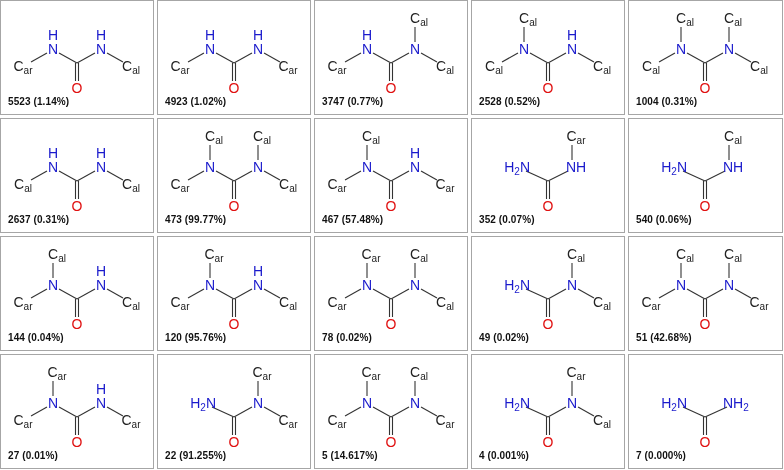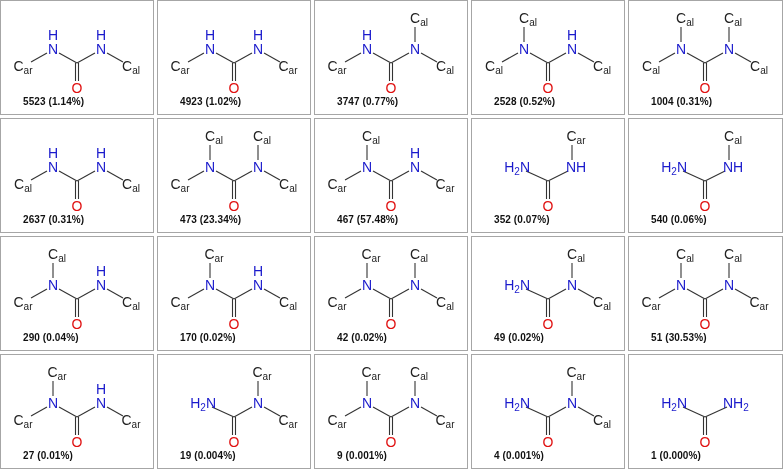--- a/index.html
+++ b/index.html
@@ -9,21 +9,21 @@
     position: absolute;
     box-sizing: border-box;
     border: 1px solid #a6a6a6;
     background: #ffffff;
     width: 154px;
     height: 115px;
   }
   .cell svg { position: absolute; left: 0; top: 0; width: 152px; height: 113px; }
   .caption {
     position: absolute;
-    left: 22px;
+    left: 7px;
     bottom: 7px;
     font-size: 10px;
     font-weight: bold;
     color: #111111;
     font-family: "Liberation Sans", sans-serif;
     letter-spacing: 0.1px;
   }
   .atom { font-family: "Liberation Sans", sans-serif; font-size: 14px; }
   .sub { font-size: 10px; }
   .c-atom { fill: #222222; }
@@ -158,21 +158,21 @@
         <text x="56" y="22" class="atom c-atom" text-anchor="middle"><tspan>C</tspan><tspan class="sub" dy="3">al</tspan></text>
         <line x1="46" y1="52" x2="30" y2="61" class="bond"></line>
         <text x="22" y="70" class="atom c-atom" text-anchor="middle"><tspan>C</tspan><tspan class="sub" dy="3">ar</tspan></text>
         <line x1="76" y1="62" x2="94" y2="52" class="bond"></line>
         <text x="100" y="53" class="atom n-atom" text-anchor="middle"><tspan>N</tspan></text>
         <line x1="100" y1="41" x2="100" y2="26" class="bond"></line>
         <text x="104" y="22" class="atom c-atom" text-anchor="middle"><tspan>C</tspan><tspan class="sub" dy="3">al</tspan></text>
         <line x1="106" y1="52" x2="122" y2="61" class="bond"></line>
         <text x="130" y="70" class="atom c-atom" text-anchor="middle"><tspan>C</tspan><tspan class="sub" dy="3">al</tspan></text>
       </svg>
-      <div class="caption">473 (23.34%)</div>
+      <div class="caption">473 (99.77%)</div>
     </div>
     <div class="cell" style="left: 314px; top: 118px;">
       <svg viewBox="0 0 152 113">
         <line x1="74.5" y1="62" x2="74.5" y2="80" class="bond"></line>
         <line x1="77.5" y1="62" x2="77.5" y2="80" class="bond"></line>
         <text x="76" y="92" class="atom o-atom" text-anchor="middle"><tspan>O</tspan></text>
         <line x1="76" y1="62" x2="58" y2="52" class="bond"></line>
         <text x="52" y="53" class="atom n-atom" text-anchor="middle"><tspan>N</tspan></text>
         <line x1="52" y1="41" x2="52" y2="26" class="bond"></line>
         <text x="56" y="22" class="atom c-atom" text-anchor="middle"><tspan>C</tspan><tspan class="sub" dy="3">al</tspan></text>
@@ -224,60 +224,60 @@
         <line x1="52" y1="41" x2="52" y2="26" class="bond"></line>
         <text x="56" y="22" class="atom c-atom" text-anchor="middle"><tspan>C</tspan><tspan class="sub" dy="3">al</tspan></text>
         <line x1="46" y1="52" x2="30" y2="61" class="bond"></line>
         <text x="22" y="70" class="atom c-atom" text-anchor="middle"><tspan>C</tspan><tspan class="sub" dy="3">ar</tspan></text>
         <line x1="76" y1="62" x2="94" y2="52" class="bond"></line>
         <text x="100" y="53" class="atom n-atom" text-anchor="middle"><tspan>N</tspan></text>
         <text x="100" y="39" class="atom n-atom" text-anchor="middle"><tspan>H</tspan></text>
         <line x1="106" y1="52" x2="122" y2="61" class="bond"></line>
         <text x="130" y="70" class="atom c-atom" text-anchor="middle"><tspan>C</tspan><tspan class="sub" dy="3">al</tspan></text>
       </svg>
-      <div class="caption">290 (0.04%)</div>
+      <div class="caption">144 (0.04%)</div>
     </div>
     <div class="cell" style="left: 157px; top: 236px;">
       <svg viewBox="0 0 152 113">
         <line x1="74.5" y1="62" x2="74.5" y2="80" class="bond"></line>
         <line x1="77.5" y1="62" x2="77.5" y2="80" class="bond"></line>
         <text x="76" y="92" class="atom o-atom" text-anchor="middle"><tspan>O</tspan></text>
         <line x1="76" y1="62" x2="58" y2="52" class="bond"></line>
         <text x="52" y="53" class="atom n-atom" text-anchor="middle"><tspan>N</tspan></text>
         <line x1="52" y1="41" x2="52" y2="26" class="bond"></line>
         <text x="56" y="22" class="atom c-atom" text-anchor="middle"><tspan>C</tspan><tspan class="sub" dy="3">ar</tspan></text>
         <line x1="46" y1="52" x2="30" y2="61" class="bond"></line>
         <text x="22" y="70" class="atom c-atom" text-anchor="middle"><tspan>C</tspan><tspan class="sub" dy="3">ar</tspan></text>
         <line x1="76" y1="62" x2="94" y2="52" class="bond"></line>
         <text x="100" y="53" class="atom n-atom" text-anchor="middle"><tspan>N</tspan></text>
         <text x="100" y="39" class="atom n-atom" text-anchor="middle"><tspan>H</tspan></text>
         <line x1="106" y1="52" x2="122" y2="61" class="bond"></line>
         <text x="130" y="70" class="atom c-atom" text-anchor="middle"><tspan>C</tspan><tspan class="sub" dy="3">al</tspan></text>
       </svg>
-      <div class="caption">170 (0.02%)</div>
+      <div class="caption">120 (95.76%)</div>
     </div>
     <div class="cell" style="left: 314px; top: 236px;">
       <svg viewBox="0 0 152 113">
         <line x1="74.5" y1="62" x2="74.5" y2="80" class="bond"></line>
         <line x1="77.5" y1="62" x2="77.5" y2="80" class="bond"></line>
         <text x="76" y="92" class="atom o-atom" text-anchor="middle"><tspan>O</tspan></text>
         <line x1="76" y1="62" x2="58" y2="52" class="bond"></line>
         <text x="52" y="53" class="atom n-atom" text-anchor="middle"><tspan>N</tspan></text>
         <line x1="52" y1="41" x2="52" y2="26" class="bond"></line>
         <text x="56" y="22" class="atom c-atom" text-anchor="middle"><tspan>C</tspan><tspan class="sub" dy="3">ar</tspan></text>
         <line x1="46" y1="52" x2="30" y2="61" class="bond"></line>
         <text x="22" y="70" class="atom c-atom" text-anchor="middle"><tspan>C</tspan><tspan class="sub" dy="3">ar</tspan></text>
         <line x1="76" y1="62" x2="94" y2="52" class="bond"></line>
         <text x="100" y="53" class="atom n-atom" text-anchor="middle"><tspan>N</tspan></text>
         <line x1="100" y1="41" x2="100" y2="26" class="bond"></line>
         <text x="104" y="22" class="atom c-atom" text-anchor="middle"><tspan>C</tspan><tspan class="sub" dy="3">al</tspan></text>
         <line x1="106" y1="52" x2="122" y2="61" class="bond"></line>
         <text x="130" y="70" class="atom c-atom" text-anchor="middle"><tspan>C</tspan><tspan class="sub" dy="3">al</tspan></text>
       </svg>
-      <div class="caption">42 (0.02%)</div>
+      <div class="caption">78 (0.02%)</div>
     </div>
     <div class="cell" style="left: 471px; top: 236px;">
       <svg viewBox="0 0 152 113">
         <line x1="74.5" y1="62" x2="74.5" y2="80" class="bond"></line>
         <line x1="77.5" y1="62" x2="77.5" y2="80" class="bond"></line>
         <text x="76" y="92" class="atom o-atom" text-anchor="middle"><tspan>O</tspan></text>
         <line x1="76" y1="62" x2="54" y2="52" class="bond"></line>
         <text x="58" y="53" class="atom n-atom" text-anchor="end"><tspan>H</tspan><tspan class="sub" dy="3">2</tspan><tspan dy="-3">N</tspan></text>
         <line x1="76" y1="62" x2="94" y2="52" class="bond"></line>
         <text x="100" y="53" class="atom n-atom" text-anchor="middle"><tspan>N</tspan></text>
@@ -299,21 +299,21 @@
         <text x="56" y="22" class="atom c-atom" text-anchor="middle"><tspan>C</tspan><tspan class="sub" dy="3">al</tspan></text>
         <line x1="46" y1="52" x2="30" y2="61" class="bond"></line>
         <text x="22" y="70" class="atom c-atom" text-anchor="middle"><tspan>C</tspan><tspan class="sub" dy="3">ar</tspan></text>
         <line x1="76" y1="62" x2="94" y2="52" class="bond"></line>
         <text x="100" y="53" class="atom n-atom" text-anchor="middle"><tspan>N</tspan></text>
         <line x1="100" y1="41" x2="100" y2="26" class="bond"></line>
         <text x="104" y="22" class="atom c-atom" text-anchor="middle"><tspan>C</tspan><tspan class="sub" dy="3">al</tspan></text>
         <line x1="106" y1="52" x2="122" y2="61" class="bond"></line>
         <text x="130" y="70" class="atom c-atom" text-anchor="middle"><tspan>C</tspan><tspan class="sub" dy="3">ar</tspan></text>
       </svg>
-      <div class="caption">51 (30.53%)</div>
+      <div class="caption">51 (42.68%)</div>
     </div>
     <div class="cell" style="left: 0px; top: 354px;">
       <svg viewBox="0 0 152 113">
         <line x1="74.5" y1="62" x2="74.5" y2="80" class="bond"></line>
         <line x1="77.5" y1="62" x2="77.5" y2="80" class="bond"></line>
         <text x="76" y="92" class="atom o-atom" text-anchor="middle"><tspan>O</tspan></text>
         <line x1="76" y1="62" x2="58" y2="52" class="bond"></line>
         <text x="52" y="53" class="atom n-atom" text-anchor="middle"><tspan>N</tspan></text>
         <line x1="52" y1="41" x2="52" y2="26" class="bond"></line>
         <text x="56" y="22" class="atom c-atom" text-anchor="middle"><tspan>C</tspan><tspan class="sub" dy="3">ar</tspan></text>
@@ -334,41 +334,41 @@
         <text x="76" y="92" class="atom o-atom" text-anchor="middle"><tspan>O</tspan></text>
         <line x1="76" y1="62" x2="54" y2="52" class="bond"></line>
         <text x="58" y="53" class="atom n-atom" text-anchor="end"><tspan>H</tspan><tspan class="sub" dy="3">2</tspan><tspan dy="-3">N</tspan></text>
         <line x1="76" y1="62" x2="94" y2="52" class="bond"></line>
         <text x="100" y="53" class="atom n-atom" text-anchor="middle"><tspan>N</tspan></text>
         <line x1="100" y1="41" x2="100" y2="26" class="bond"></line>
         <text x="104" y="22" class="atom c-atom" text-anchor="middle"><tspan>C</tspan><tspan class="sub" dy="3">ar</tspan></text>
         <line x1="106" y1="52" x2="122" y2="61" class="bond"></line>
         <text x="130" y="70" class="atom c-atom" text-anchor="middle"><tspan>C</tspan><tspan class="sub" dy="3">ar</tspan></text>
       </svg>
-      <div class="caption">19 (0.004%)</div>
+      <div class="caption">22 (91.255%)</div>
     </div>
     <div class="cell" style="left: 314px; top: 354px;">
       <svg viewBox="0 0 152 113">
         <line x1="74.5" y1="62" x2="74.5" y2="80" class="bond"></line>
         <line x1="77.5" y1="62" x2="77.5" y2="80" class="bond"></line>
         <text x="76" y="92" class="atom o-atom" text-anchor="middle"><tspan>O</tspan></text>
         <line x1="76" y1="62" x2="58" y2="52" class="bond"></line>
         <text x="52" y="53" class="atom n-atom" text-anchor="middle"><tspan>N</tspan></text>
         <line x1="52" y1="41" x2="52" y2="26" class="bond"></line>
         <text x="56" y="22" class="atom c-atom" text-anchor="middle"><tspan>C</tspan><tspan class="sub" dy="3">ar</tspan></text>
         <line x1="46" y1="52" x2="30" y2="61" class="bond"></line>
         <text x="22" y="70" class="atom c-atom" text-anchor="middle"><tspan>C</tspan><tspan class="sub" dy="3">ar</tspan></text>
         <line x1="76" y1="62" x2="94" y2="52" class="bond"></line>
         <text x="100" y="53" class="atom n-atom" text-anchor="middle"><tspan>N</tspan></text>
         <line x1="100" y1="41" x2="100" y2="26" class="bond"></line>
         <text x="104" y="22" class="atom c-atom" text-anchor="middle"><tspan>C</tspan><tspan class="sub" dy="3">al</tspan></text>
         <line x1="106" y1="52" x2="122" y2="61" class="bond"></line>
         <text x="130" y="70" class="atom c-atom" text-anchor="middle"><tspan>C</tspan><tspan class="sub" dy="3">ar</tspan></text>
       </svg>
-      <div class="caption">9 (0.001%)</div>
+      <div class="caption">5 (14.617%)</div>
     </div>
     <div class="cell" style="left: 471px; top: 354px;">
       <svg viewBox="0 0 152 113">
         <line x1="74.5" y1="62" x2="74.5" y2="80" class="bond"></line>
         <line x1="77.5" y1="62" x2="77.5" y2="80" class="bond"></line>
         <text x="76" y="92" class="atom o-atom" text-anchor="middle"><tspan>O</tspan></text>
         <line x1="76" y1="62" x2="54" y2="52" class="bond"></line>
         <text x="58" y="53" class="atom n-atom" text-anchor="end"><tspan>H</tspan><tspan class="sub" dy="3">2</tspan><tspan dy="-3">N</tspan></text>
         <line x1="76" y1="62" x2="94" y2="52" class="bond"></line>
         <text x="100" y="53" class="atom n-atom" text-anchor="middle"><tspan>N</tspan></text>
@@ -382,15 +382,15 @@
     <div class="cell" style="left: 628px; top: 354px; width: 155px;">
       <svg viewBox="0 0 152 113">
         <line x1="74.5" y1="62" x2="74.5" y2="80" class="bond"></line>
         <line x1="77.5" y1="62" x2="77.5" y2="80" class="bond"></line>
         <text x="76" y="92" class="atom o-atom" text-anchor="middle"><tspan>O</tspan></text>
         <line x1="76" y1="62" x2="54" y2="52" class="bond"></line>
         <text x="58" y="53" class="atom n-atom" text-anchor="end"><tspan>H</tspan><tspan class="sub" dy="3">2</tspan><tspan dy="-3">N</tspan></text>
         <line x1="76" y1="62" x2="98" y2="52" class="bond"></line>
         <text x="94" y="53" class="atom n-atom" text-anchor="start"><tspan>NH</tspan><tspan class="sub" dy="3">2</tspan></text>
       </svg>
-      <div class="caption">1 (0.000%)</div>
+      <div class="caption">7 (0.000%)</div>
     </div>
   </div>
 
 </body></html>

